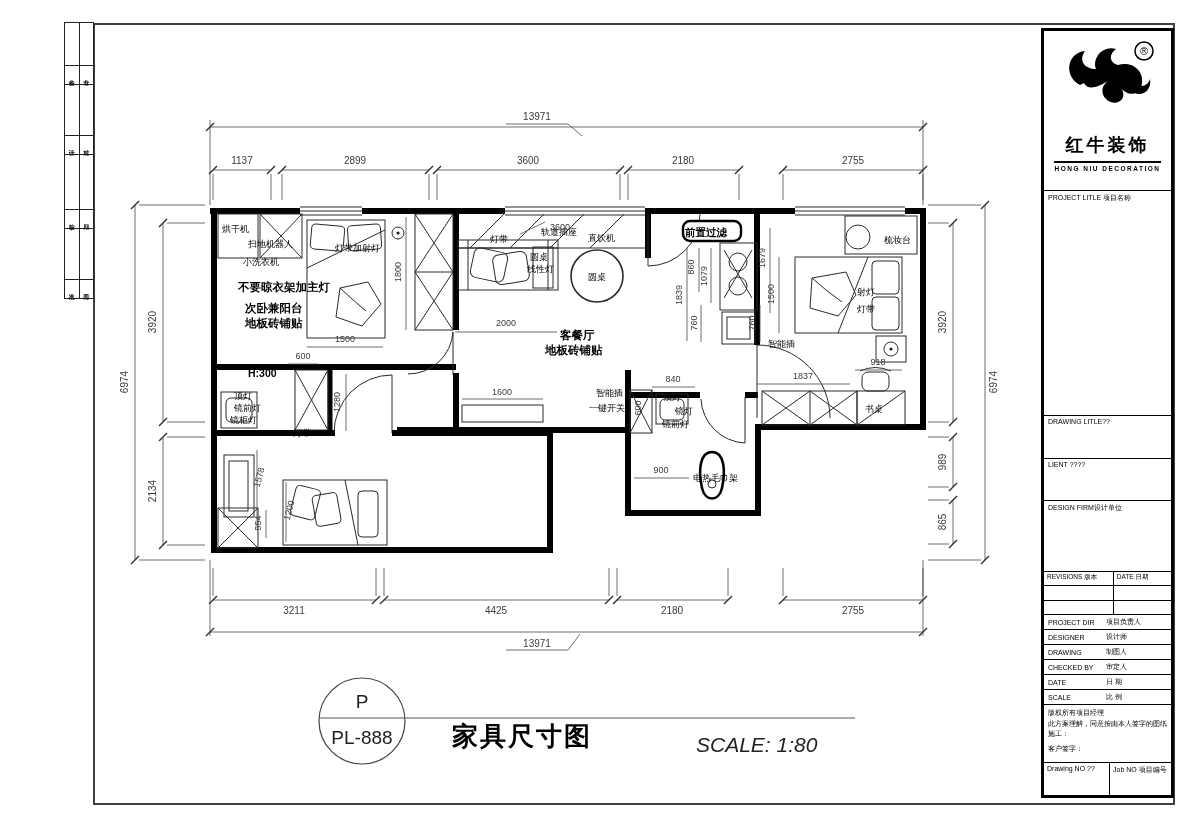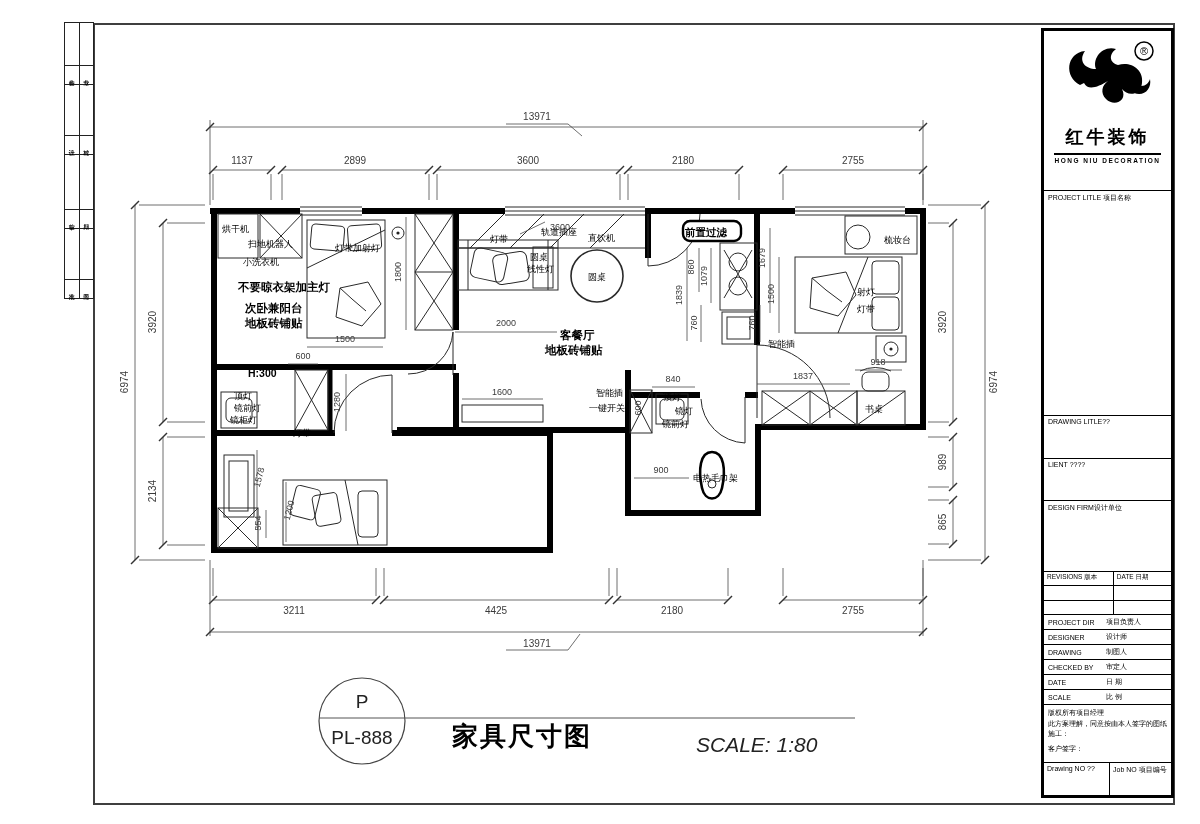--- a/index.html
+++ b/index.html
@@ -14,21 +14,21 @@
   #signoff .cell{flex:1;border-right:1px solid #222;display:flex;align-items:center;justify-content:center;}
   #signoff .cell:last-child{border-right:none;}
   #signoff .empty{height:42px;}
   #signoff .lab{height:18px;}
   #signoff .vtxt{writing-mode:vertical-rl;font-size:6px;line-height:1;letter-spacing:0;}
   
   #tblock{left:1041px;top:28px;width:133px;height:770px;border:3px solid #000;box-sizing:border-box;background:#fff;display:flex;flex-direction:column;}
   .sec{border-bottom:1px solid #000;box-sizing:border-box;position:relative;}
   .sec .slabel{font-size:7px;padding:2px 3px 0 4px;display:block;white-space:nowrap;}
   #logo-sec{height:160px;border-bottom:1px solid #000;text-align:center;box-sizing:border-box;padding-top:8px;}
-  #brand-cn{font-size:18px;font-weight:bold;letter-spacing:3px;margin-top:10px;}
+  #brand-cn{font-size:18px;font-weight:bold;letter-spacing:3px;margin-top:18px;}
   #brand-en{font-size:6.5px;letter-spacing:1.5px;font-weight:bold;margin-top:2px;border-top:2px solid #000;display:inline-block;padding-top:2px;}
   #sec-project{height:225px;}
   #sec-drawing{height:43px;}
   #sec-client{height:42px;}
   #sec-firm{height:71px;}
   #rev-table{height:43px;display:flex;flex-direction:column;}
   #rev-head{display:flex;height:13px;border-bottom:1px solid #000;}
   #rev-head div{font-size:6.5px;padding:1px 3px;box-sizing:border-box;}
   #rev-c1{width:55%;border-right:1px solid #000;}
   #rev-c2{width:45%;}

